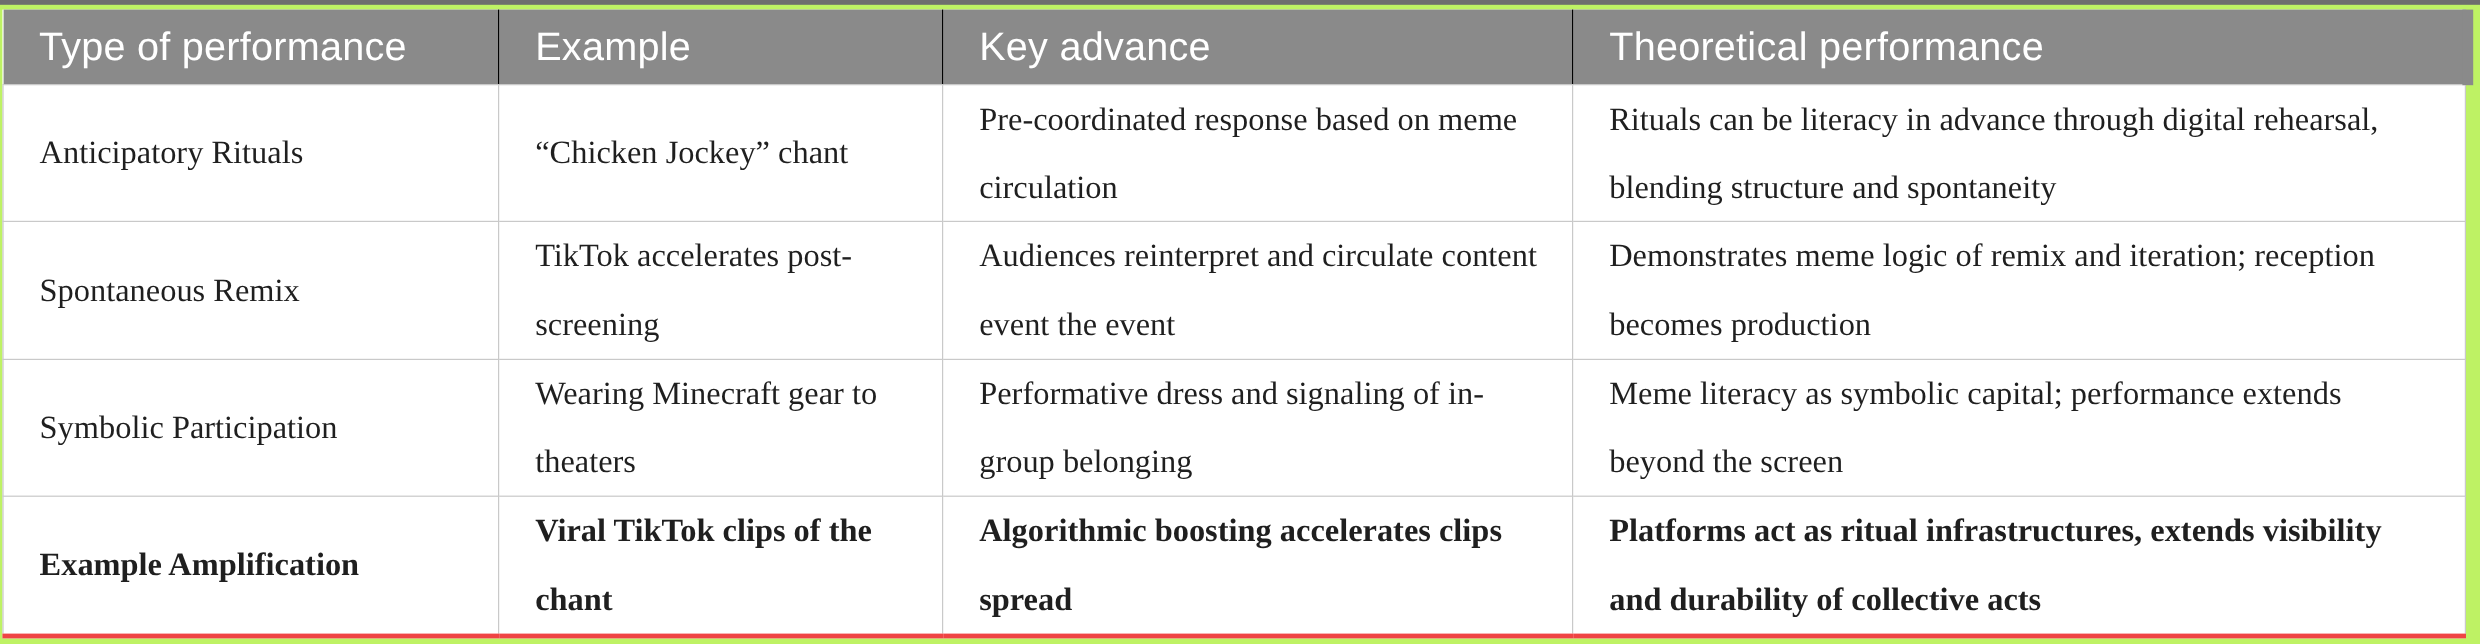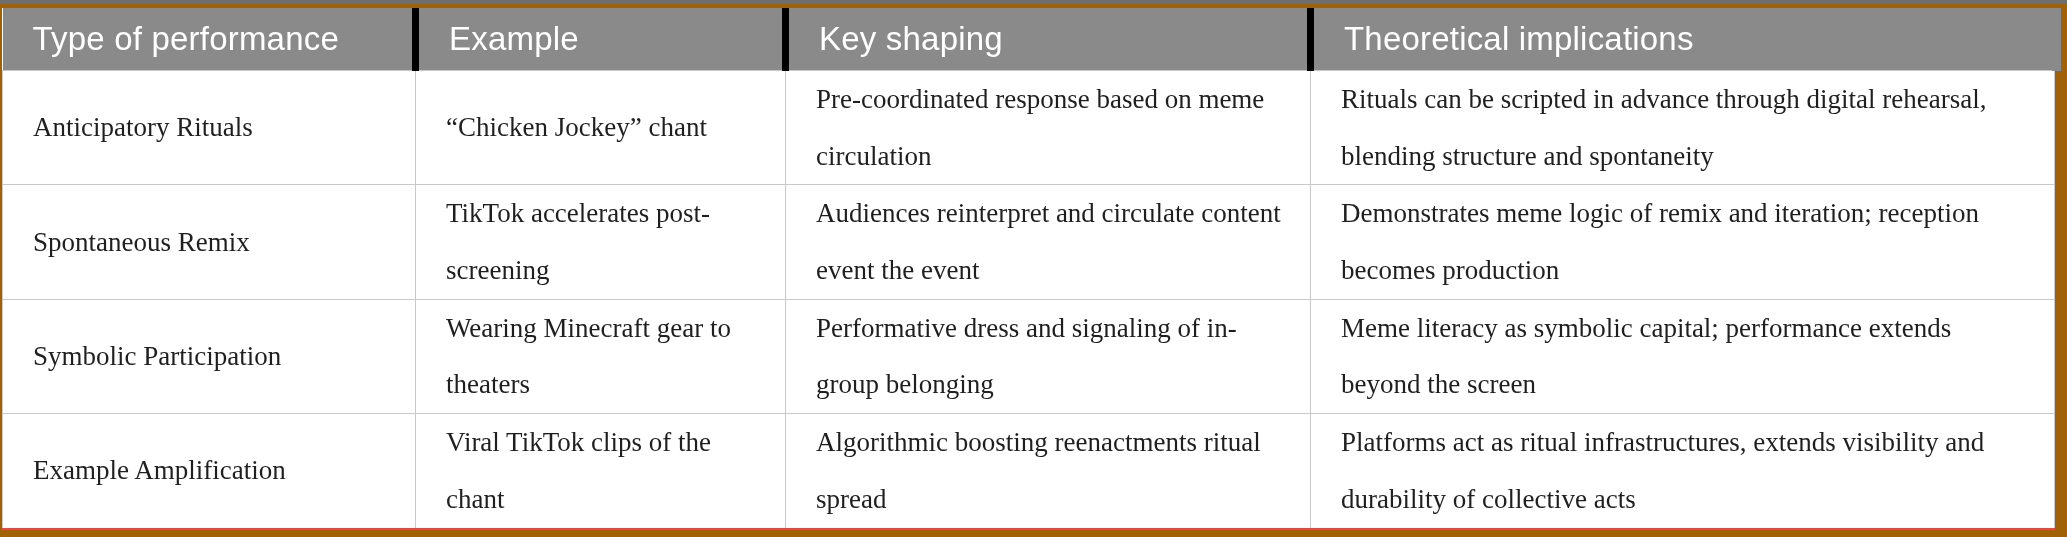--- a/index.html
+++ b/index.html
@@ -8,21 +8,21 @@
     --body-text:#1f1f1f;
     --border:#c9c9c9;
     --top-rule:#6e6e6e;
     --row-bg:#ffffff;
   }
   html,body{margin:0;padding:0;background:#ffffff;}
   .frame{
     position:relative;
     width:2067px;
     height:537px;
-    background:#a16207;
+    background:#bef264;
     overflow:hidden;
     font-family:"Liberation Serif","DejaVu Serif",serif;
   }
   .top-rule{
     position:absolute;
     top:0;left:0;
     width:2067px;height:4px;
     background:var(--top-rule);
   }
   table.perf{
@@ -41,35 +41,35 @@
     background:var(--header-bg);
     color:var(--header-text);
     font-family:"Liberation Sans","DejaVu Sans",sans-serif;
     font-weight:400;
     font-size:33px;
     letter-spacing:0.2px;
     text-align:left;
     vertical-align:middle;
     height:62px;
     padding:0 10px 0 30px;
-    border-left:7px solid #000000;
+    border-left:1px solid #000000;
     border-bottom:1px solid var(--border);
   }
   thead th:first-child{border-left:none;}
   tbody td{
     color:var(--body-text);
     font-size:27px;
     line-height:2.1;
     vertical-align:middle;
     height:112px;
     padding:0 20px 0 30px;
     border:1px solid var(--border);
     background:var(--row-bg);
   }
-  tbody tr:last-child td{border-bottom:2px solid #ef4444;}
+  tbody tr:last-child td{border-bottom:4px solid #ef4444;font-weight:bold;}
   .header-ext{
     position:absolute;
     top:8px;right:6px;
     width:9px;height:63px;
     background:var(--header-bg);
   }
 </style>
 </head>
 <body>
 
@@ -80,46 +80,46 @@
     <colgroup>
       <col class="c1">
         <col class="c2">
         <col class="c3">
         <col class="c4">
     </colgroup>
     <thead>
       <tr>
         <th>Type of performance</th>
         <th>Example</th>
-        <th>Key shaping</th>
-        <th>Theoretical implications</th>
+        <th>Key advance</th>
+        <th>Theoretical performance</th>
       </tr>
     </thead>
     <tbody>
       <tr>
         <td>Anticipatory Rituals</td>
         <td>“Chicken Jockey” chant</td>
         <td>Pre-coordinated response based on meme circulation</td>
-        <td>Rituals can be scripted in advance through digital rehearsal, blending structure and spontaneity</td>
+        <td>Rituals can be literacy in advance through digital rehearsal, blending structure and spontaneity</td>
       </tr>
       <tr>
         <td>Spontaneous Remix</td>
         <td>TikTok accelerates post-screening</td>
         <td>Audiences reinterpret and circulate content event the event</td>
         <td>Demonstrates meme logic of remix and iteration; reception becomes production</td>
       </tr>
       <tr>
         <td>Symbolic Participation</td>
         <td>Wearing Minecraft gear to theaters</td>
         <td>Performative dress and signaling of in-group belonging</td>
         <td>Meme literacy as symbolic capital; performance extends beyond the screen</td>
       </tr>
       <tr>
         <td>Example Amplification</td>
         <td>Viral TikTok clips of the chant</td>
-        <td>Algorithmic boosting reenactments ritual spread</td>
+        <td>Algorithmic boosting accelerates clips spread</td>
         <td>Platforms act as ritual infrastructures, extends visibility and durability of collective acts</td>
       </tr>
     </tbody>
   </table>
 
   <div class="header-ext"></div>
 </div>
 
 </body></html>

